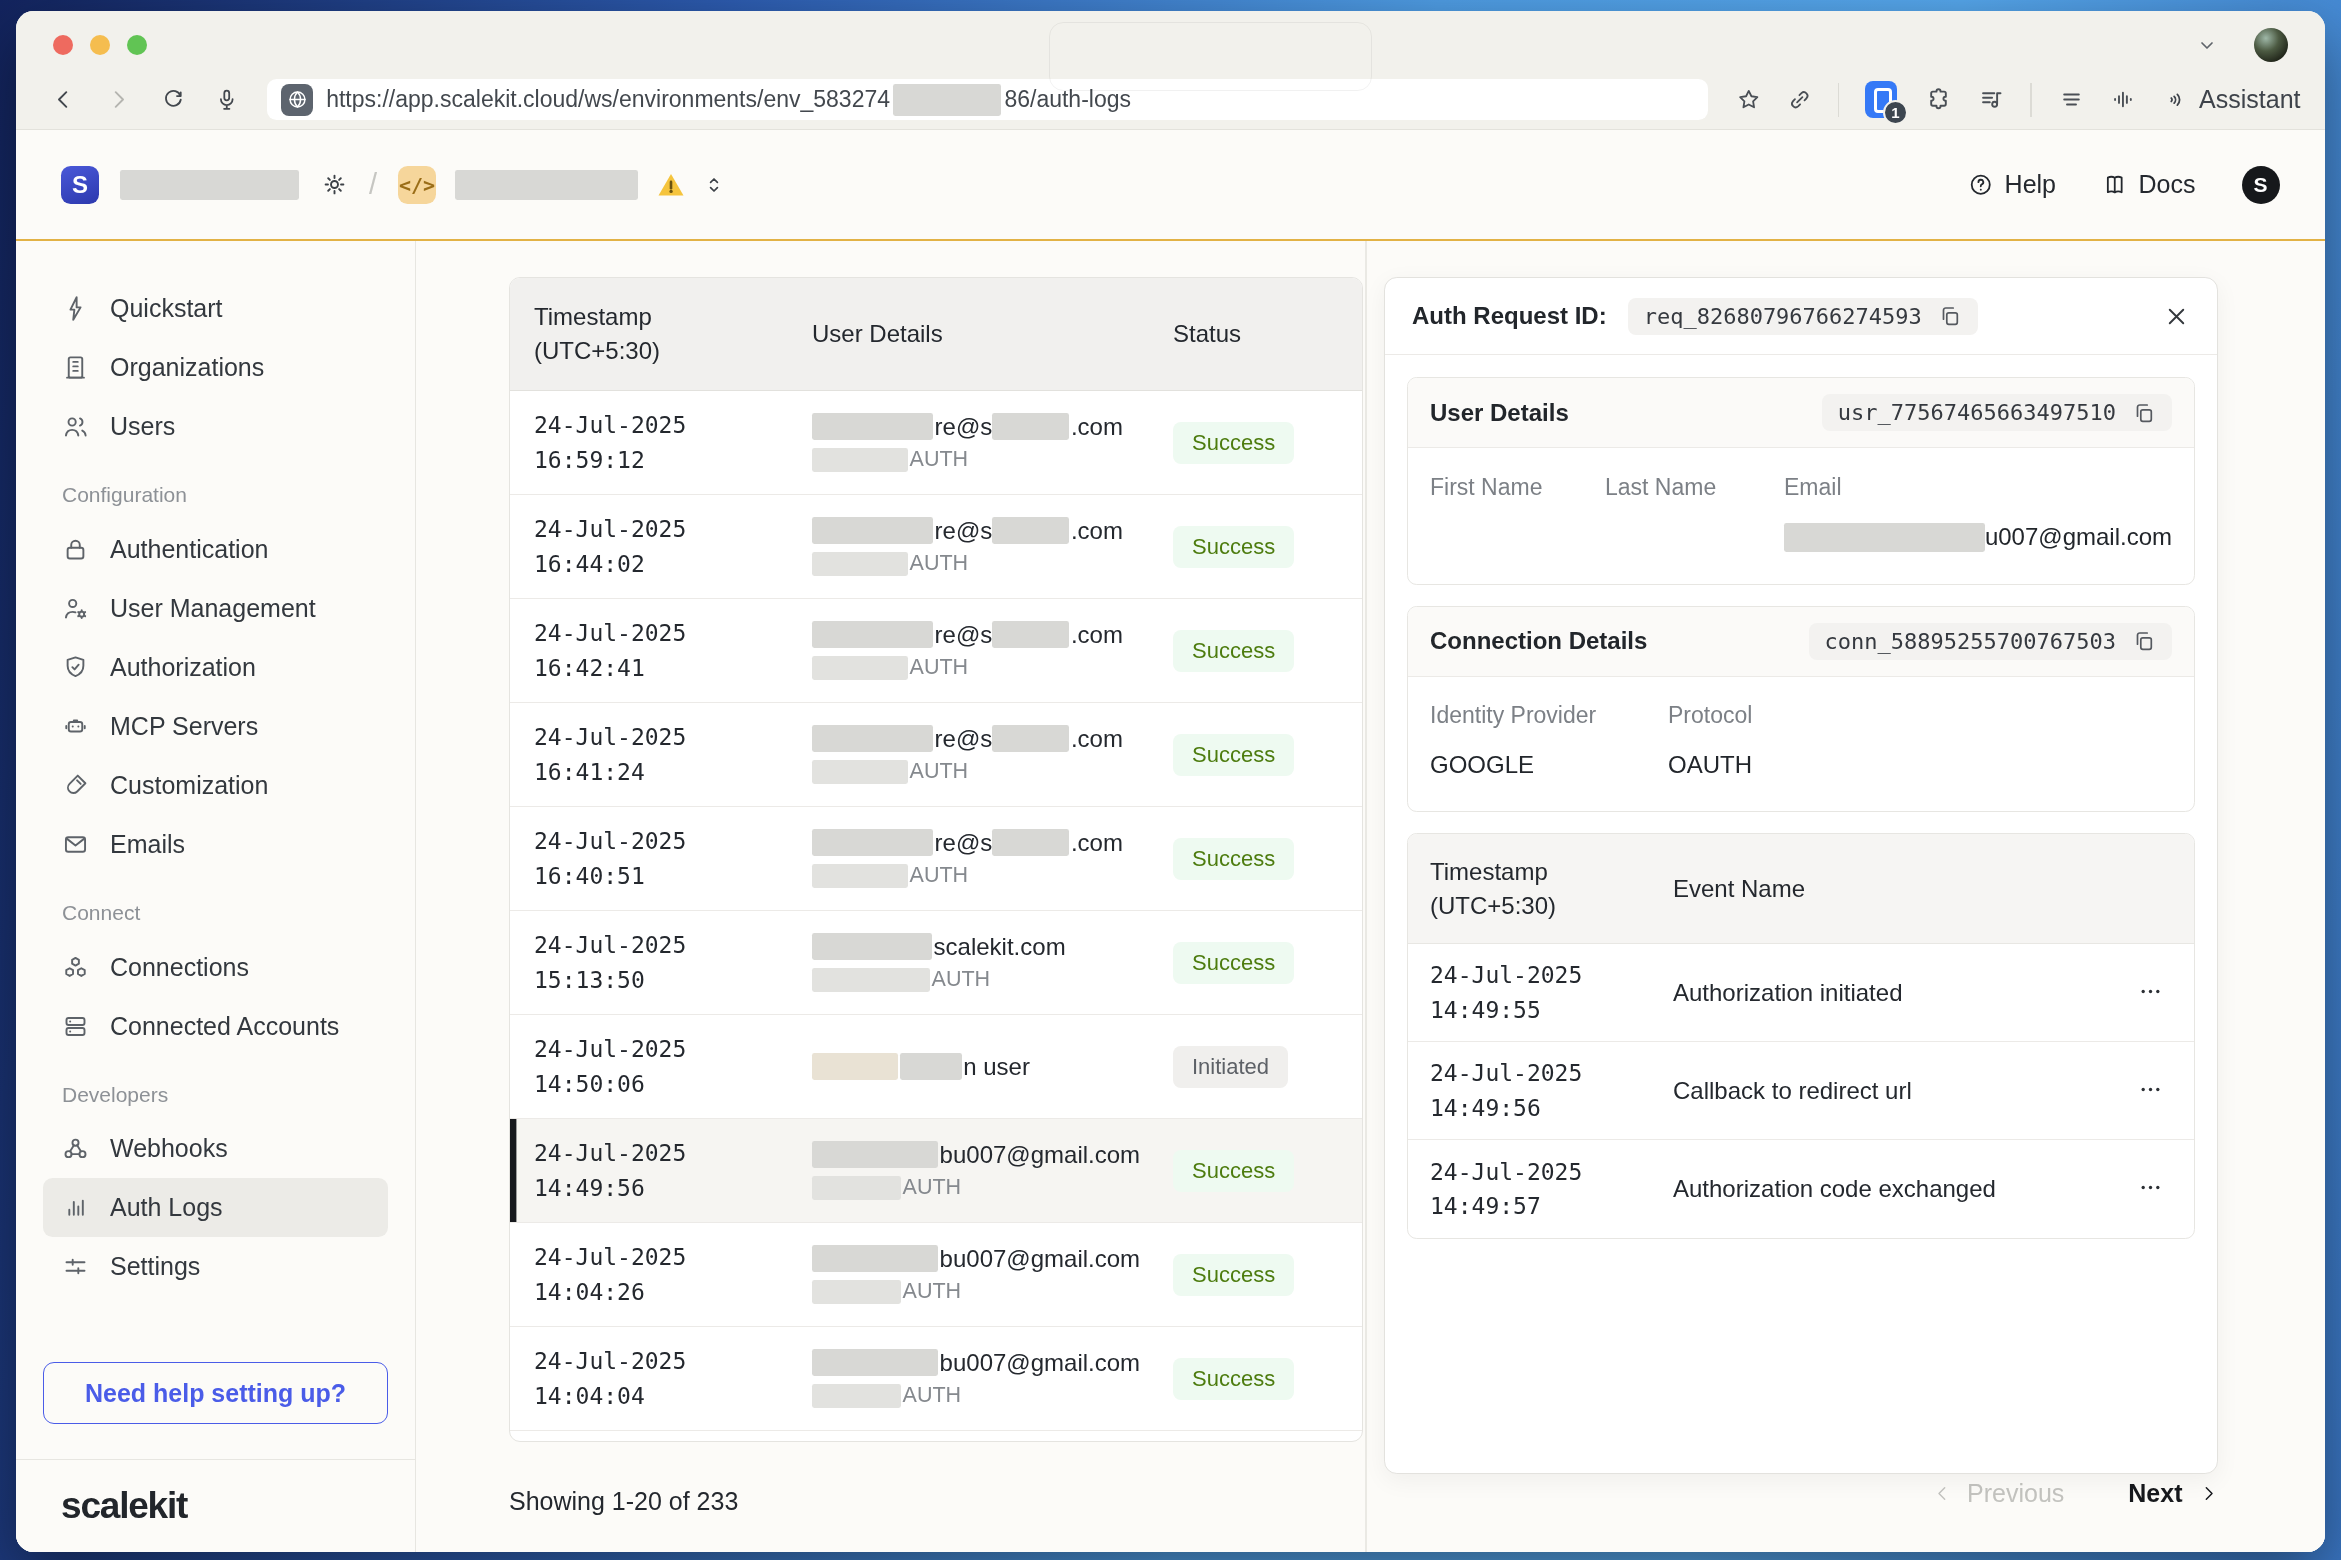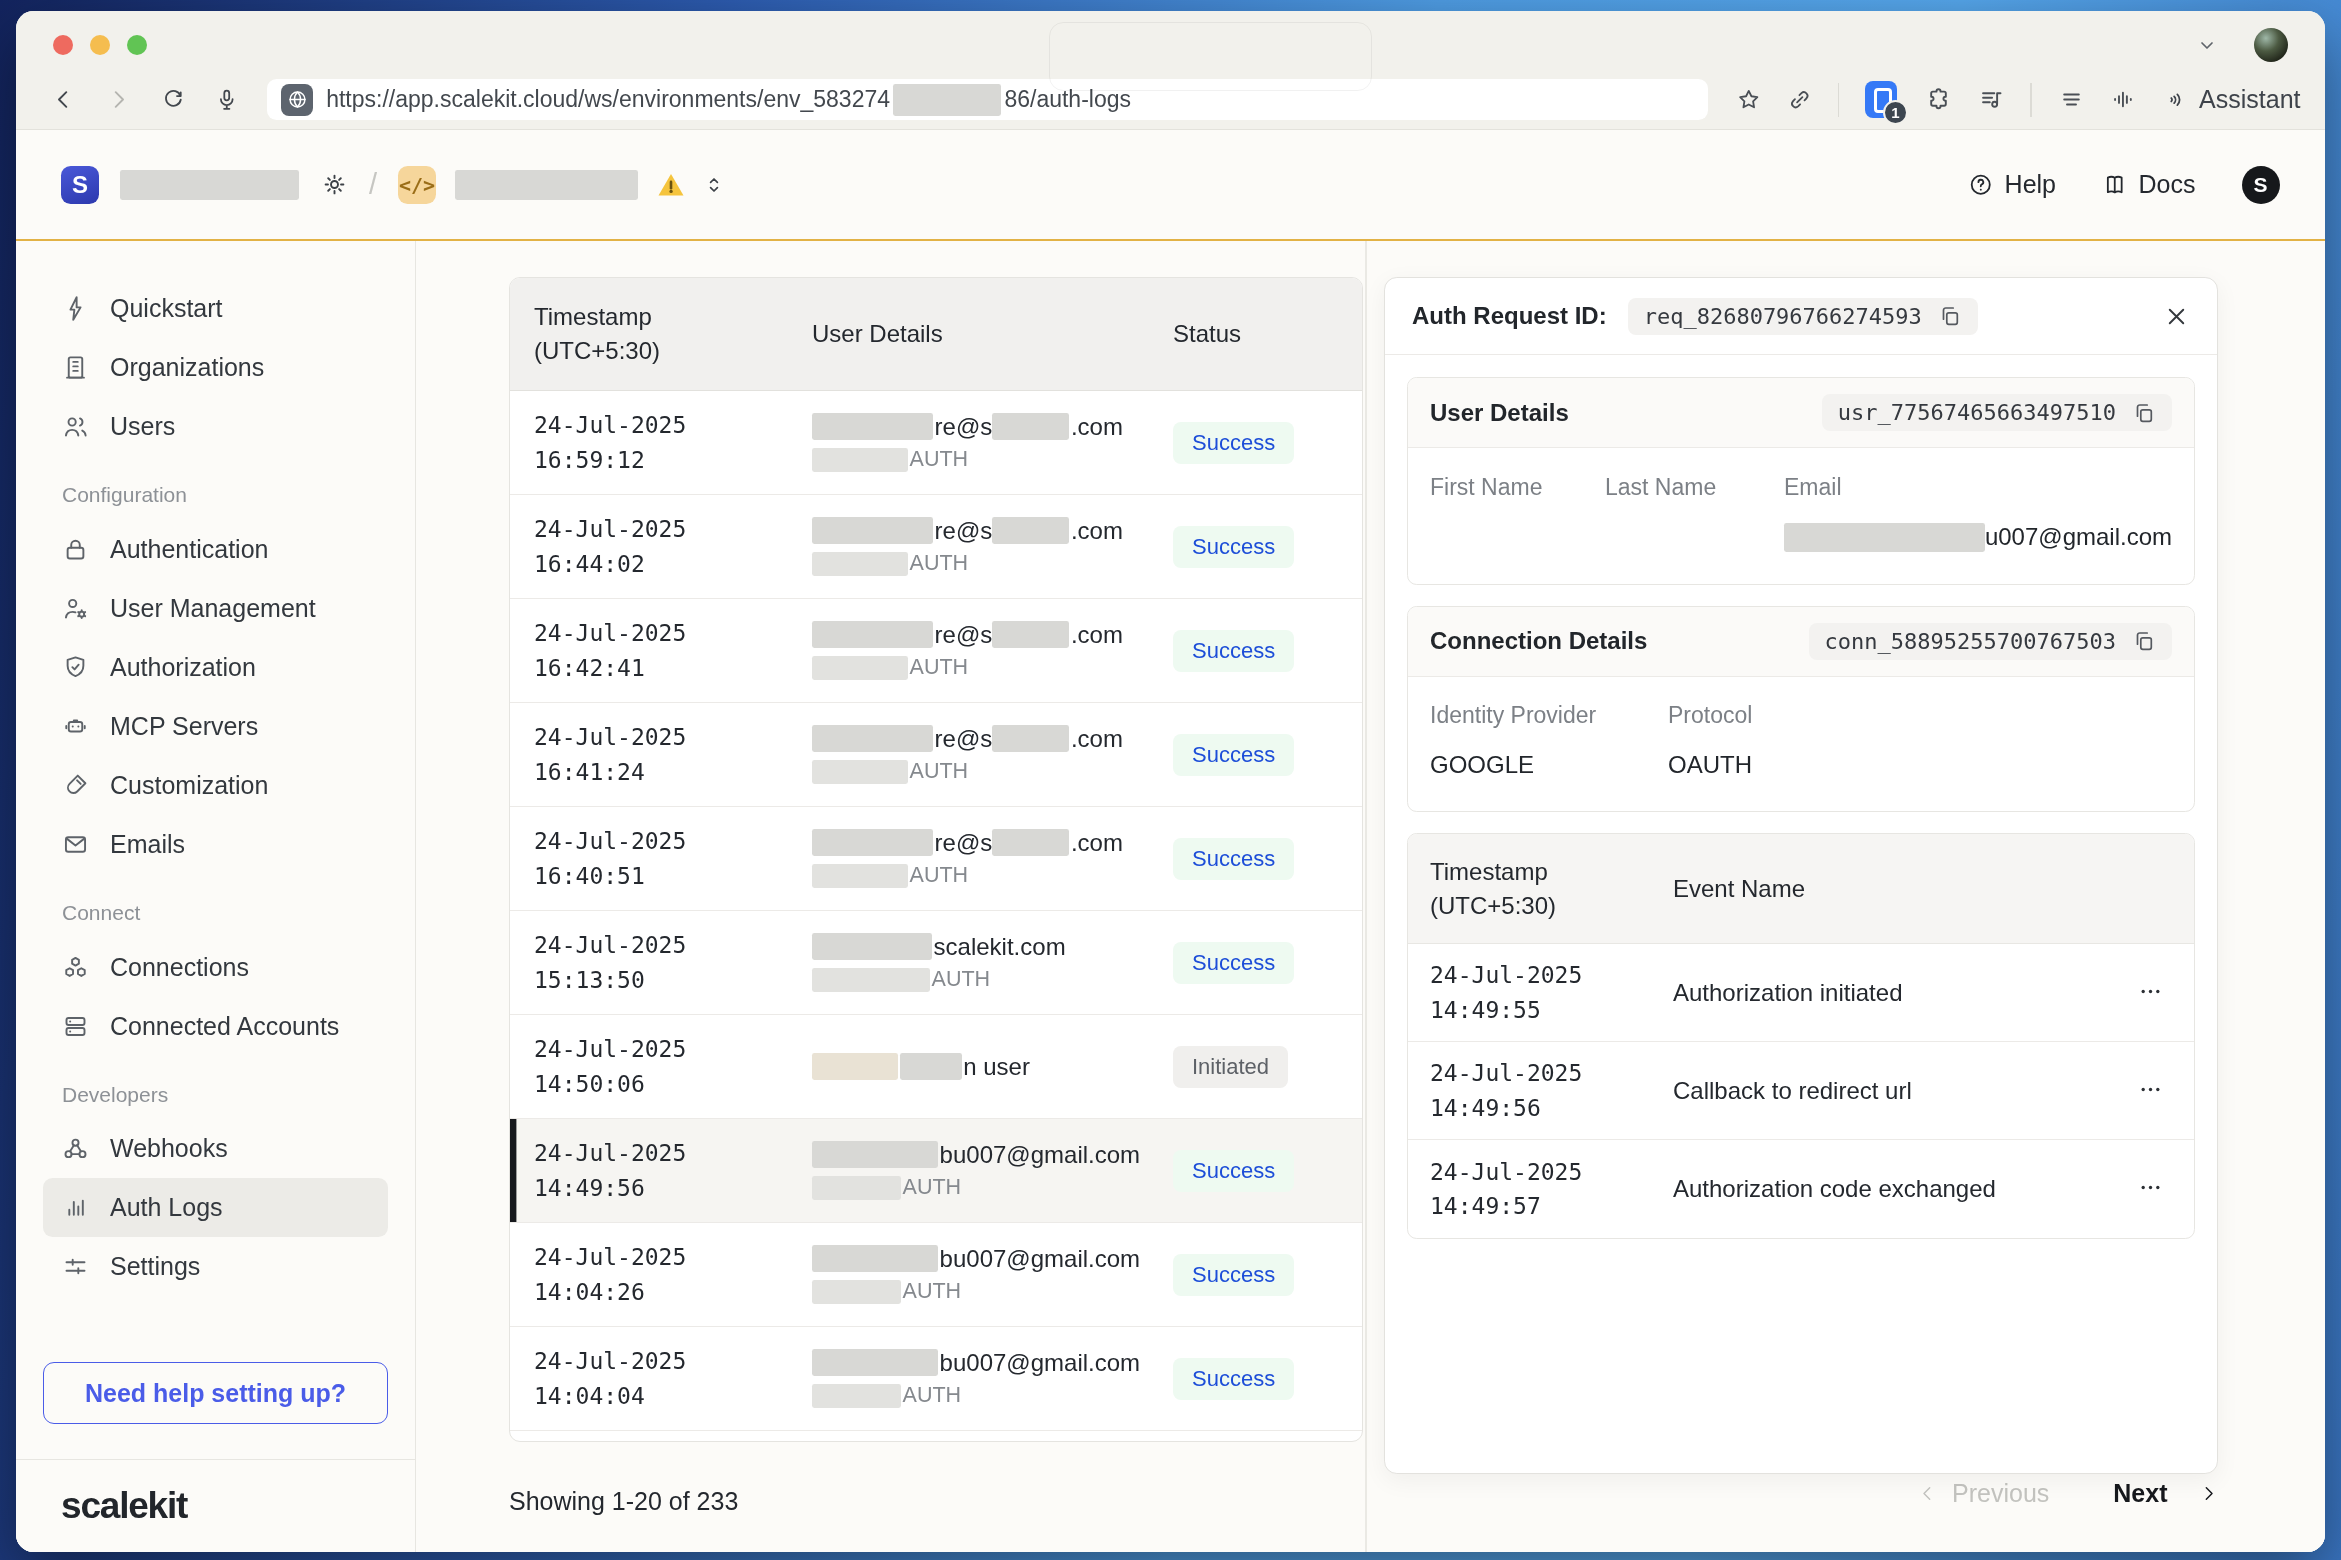--- a/index.html
+++ b/index.html
@@ -103,27 +103,27 @@
   .c-user { flex:1; min-width:0; }
   .c-status { width:189px; flex:none; }
   .t-row { display:flex; align-items:center; min-height:104px; border-bottom:1.6px solid #eceae7;
     background:#fff; cursor:pointer; }
   .t-row.sel { background:#f6f5f2; box-shadow:inset 6.4px 0 0 #17191d; }
   .ts { font-family:"DejaVu Sans Mono", monospace; font-size:23px; color:#24282e; line-height:1.5; }
   .user-l1 { font-size:24px; color:#24282e; display:flex; align-items:center; white-space:nowrap; }
   .user-l2 { font-size:21.5px; color:#85898e; margin-top:6.4px; display:flex; align-items:center; }
   .user-l2 .redact, .user-l1 .redact { margin-right:1.6px; }
   .badge { display:inline-block; font-size:22px; padding:8px 19px; border-radius:8px; }
-  .badge.success { color:#1d4ed8; background:#eefaf1; }
+  .badge.success { color:#4d7c0f; background:#eefaf1; }
   .badge.neutral { color:#5d6167; background:#f0efed; }
 
   .showing { position:absolute; left:93px; top:1246px; font-size:25px; color:#24282e; }
   .pager { position:absolute; right:106px; top:1238px; display:flex; align-items:center; gap:64px; }
   .prev { display:flex; align-items:center; gap:14.4px; font-size:25px; color:#c3c3bf; cursor:default; }
-  .next { display:flex; align-items:center; gap:30px; font-size:25px; color:#17191d; font-weight:700; cursor:pointer; }
+  .next { display:flex; align-items:center; gap:15px; font-size:25px; color:#17191d; font-weight:700; cursor:pointer; }
 
   
   .panel { position:absolute; left:968px; top:36px; width:834px; height:1197px; background:#fff;
     border:1.6px solid #e3e2de; border-radius:12.8px; box-shadow:0 6.4px 24px rgba(0,0,0,.05);
     display:flex; flex-direction:column; z-index:2; }
   .p-head { height:77px; flex:none; display:flex; align-items:center; padding:0 27px;
     border-bottom:1.6px solid #eceae7; }
   .p-title { font-size:24px; font-weight:600; color:#22262b; }
   .mono-pill { display:flex; align-items:center; gap:16px; background:#f3f2f0; border-radius:8px;
     padding:6px 16px; font-family:"DejaVu Sans Mono", monospace; font-size:22px; color:#35393f; }

